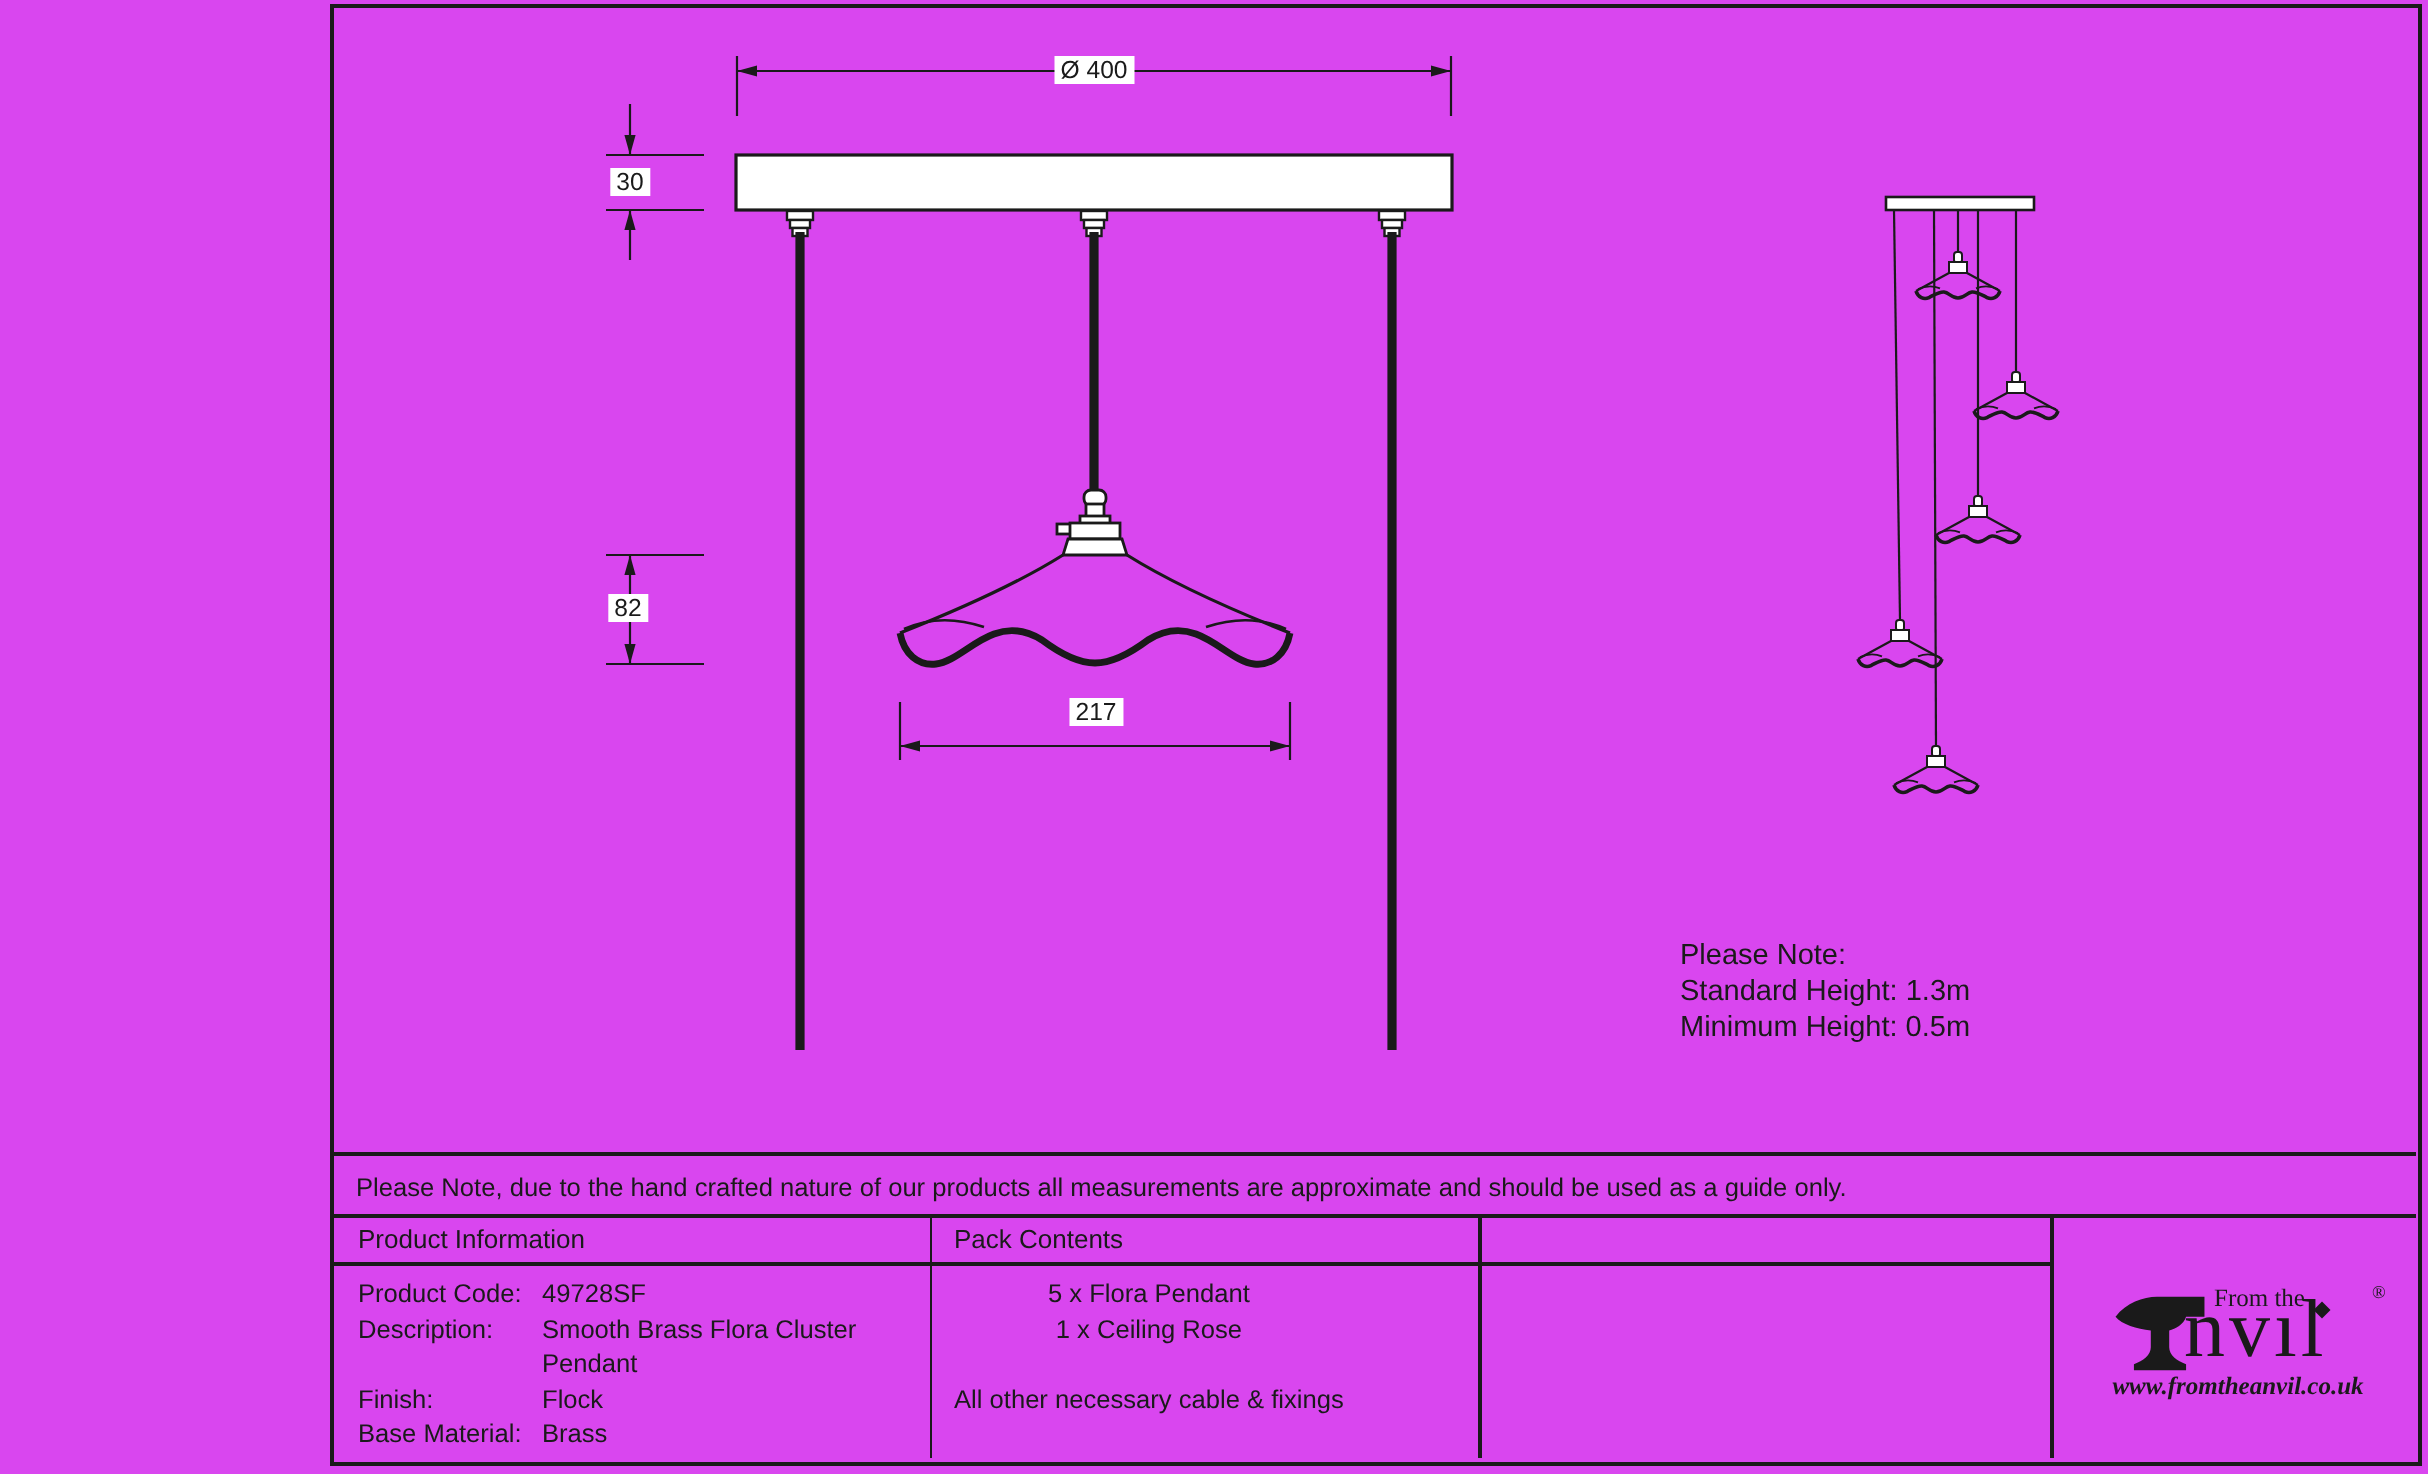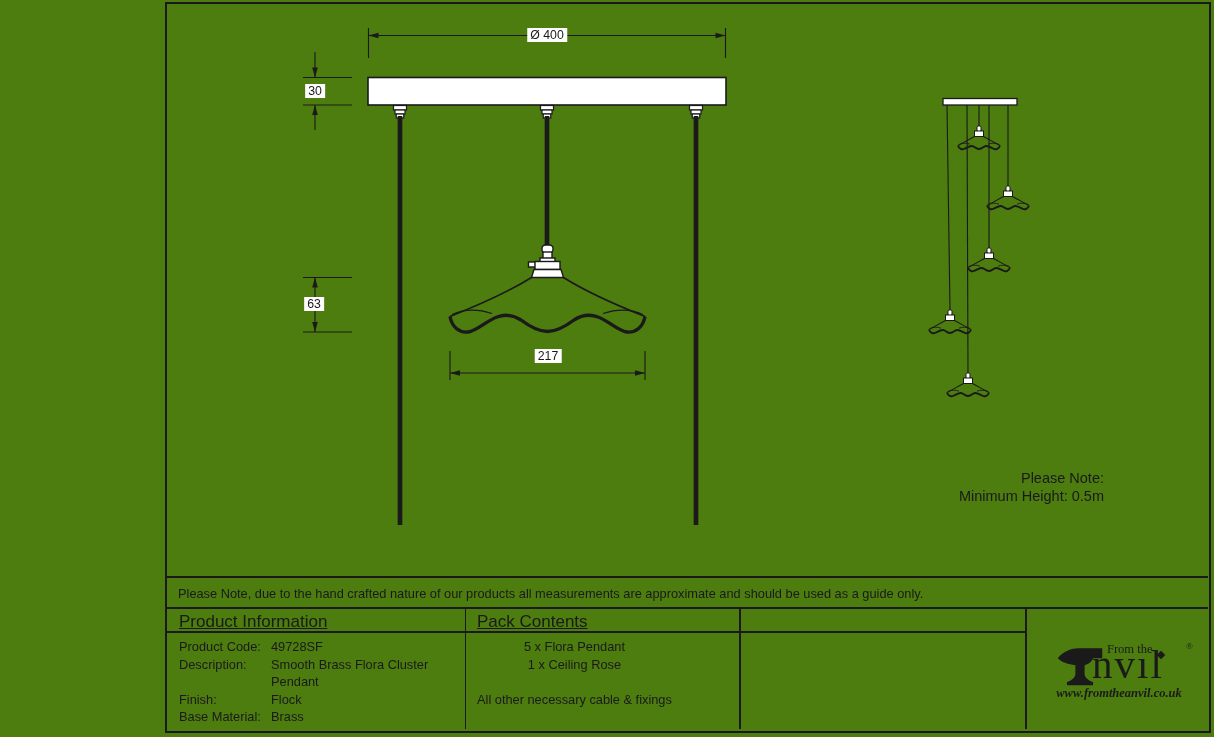--- a/index.html
+++ b/index.html
@@ -1,27 +1,27 @@
 <!DOCTYPE html>
 <html><head>
 <meta charset="utf-8">
 <style>
   html,body{margin:0;padding:0;background:#fff;}
-  .page{position:relative;width:1214px;height:737px;background:#4d7c0f;overflow:hidden;
+  .page{position:relative;width:1214px;height:737px;background:#d946ef;overflow:hidden;
         font-family:"Liberation Sans",sans-serif;color:#1a1a1a;}
   .frame{position:absolute;left:165px;top:2px;width:1042px;height:727px;border:2px solid #1a1a1a;}
   svg.draw{position:absolute;left:0;top:0;width:1214px;height:737px;}
   .dim{position:absolute;font-size:12.3px;color:#1a1a1a;background:#fff;padding:0 3px;
        transform:translate(-50%,-50%);white-space:nowrap;}
-  .hnote{position:absolute;left:884px;top:469px;width:220px;text-align:right;
+  .hnote{position:absolute;left:840px;top:469px;width:220px;text-align:left;
          font-size:14.5px;line-height:18px;}
   .hline{position:absolute;background:#1a1a1a;height:2px;}
   .vline{position:absolute;background:#1a1a1a;width:1.5px;}
   .disclaimer{position:absolute;left:178px;top:586px;font-size:12.8px;white-space:nowrap;}
-  .th{position:absolute;font-size:17px;white-space:nowrap;text-decoration:underline;}
+  .th{position:absolute;font-size:13px;white-space:nowrap;}
   .info-rows{position:absolute;left:179px;top:638px;font-size:12.8px;}
   .info-row{display:flex;height:17.6px;line-height:17.6px;}
   .info-label{width:92px;}
   .pack-items{position:absolute;left:477px;top:638px;font-size:12.8px;text-align:center;}
   .pack-item{height:17.6px;line-height:17.6px;white-space:nowrap;}
   .logo-fromthe{position:absolute;left:1107px;top:642px;font-family:"Liberation Serif",serif;
                 font-size:12.5px;}
   .logo-name{position:absolute;left:1092px;top:644px;font-family:"Liberation Serif",serif;
              font-size:41px;line-height:41px;letter-spacing:2px;}
   .logo-reg{position:absolute;left:1186px;top:641px;font-family:"Liberation Serif",serif;font-size:9px;}
@@ -122,25 +122,26 @@
       <use href="#miniPendant" transform="translate(979,147)"></use>
       <use href="#miniPendant" transform="translate(1008,207)"></use>
       <use href="#miniPendant" transform="translate(989,269)"></use>
       <use href="#miniPendant" transform="translate(950,331)"></use>
       <use href="#miniPendant" transform="translate(968,394)"></use>
     </g>
   </svg>
 
   <div class="dim" style="left:547px;top:35px;">Ø 400</div>
   <div class="dim" style="left:315px;top:91px;">30</div>
-  <div class="dim" style="left:314px;top:304px;">63</div>
+  <div class="dim" style="left:314px;top:304px;">82</div>
   <div class="dim" style="left:548px;top:356px;">217</div>
 
   <div class="hnote">
     <div>Please Note:</div>
+    <div>Standard Height: 1.3m</div>
     <div>Minimum Height: 0.5m</div>
   </div>
 
   <div class="hline" style="left:166px;top:576px;width:1042px;height:1.5px;"></div>
   <div class="hline" style="left:166px;top:607px;width:1042px;"></div>
   <div class="hline" style="left:166px;top:630.5px;width:860px;"></div>
   <div class="vline" style="left:464.5px;top:608px;height:121px;"></div>
   <div class="vline" style="left:739px;top:608px;height:121px;"></div>
   <div class="vline" style="left:1025px;top:608px;height:121px;"></div>
 

